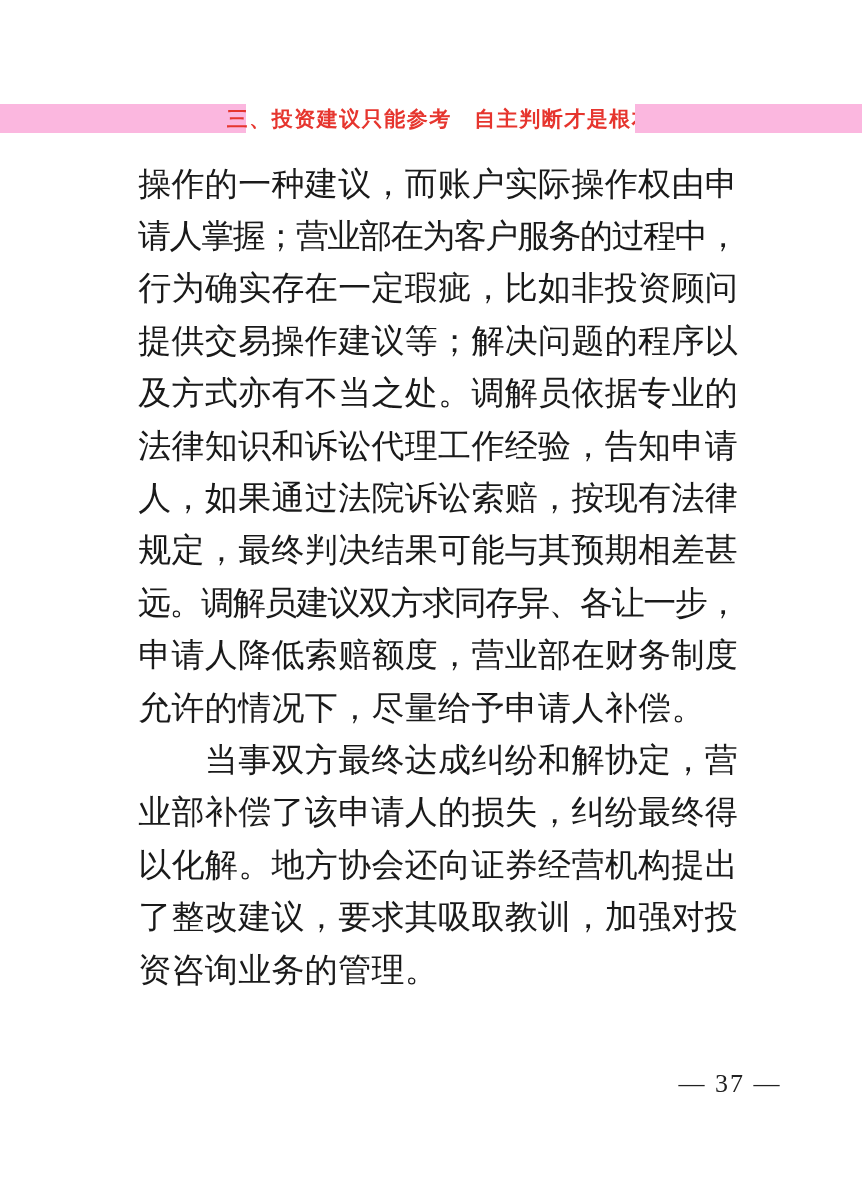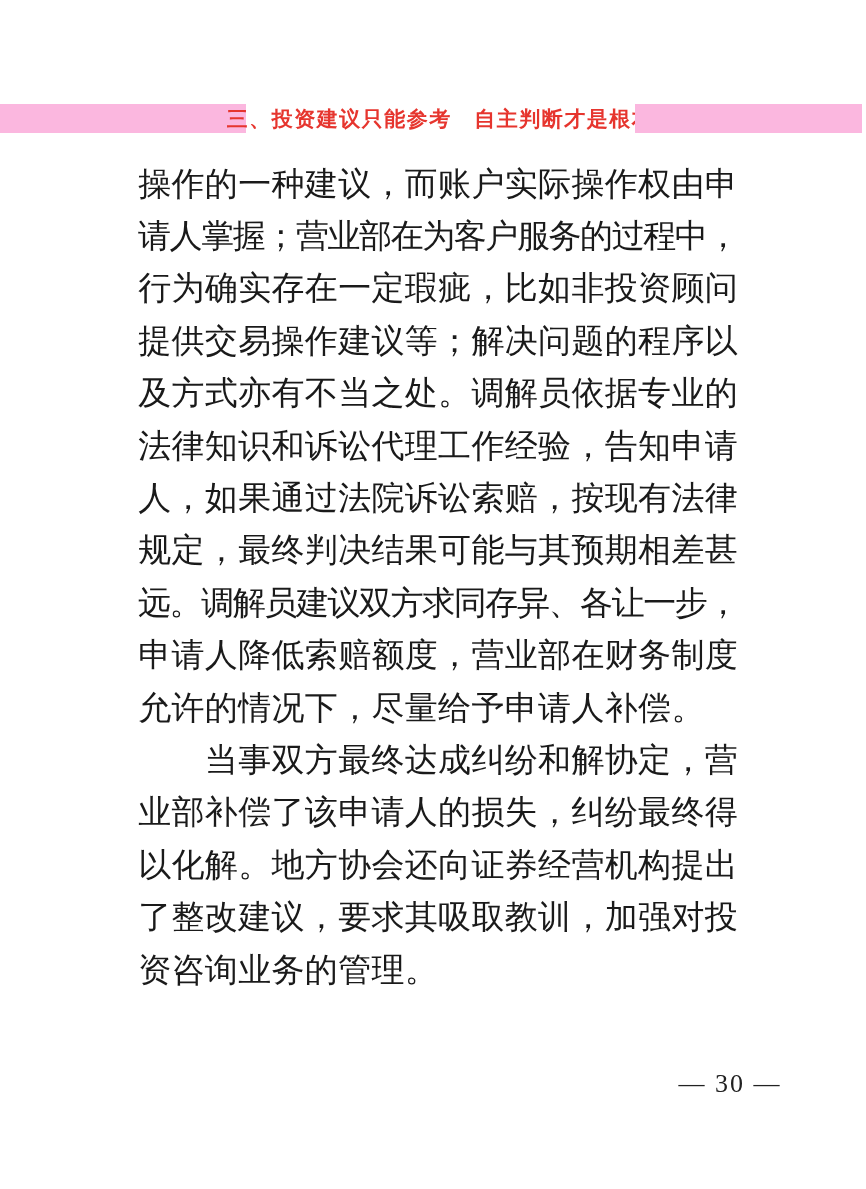--- a/index.html
+++ b/index.html
@@ -366,15 +366,15 @@
         <span style="width: 33.33px;">询</span>
         <span style="width: 33.33px;">业</span>
         <span style="width: 33.33px;">务</span>
         <span style="width: 33.33px;">的</span>
         <span style="width: 33.33px;">管</span>
         <span style="width: 33.33px;">理</span>
         <span style="width: 33.33px;">。</span>
       </div>
     </div>
 
-  <div class="page-number">— 30 —</div>
+  <div class="page-number">— 37 —</div>
 
 </div>
 
 </body></html>

